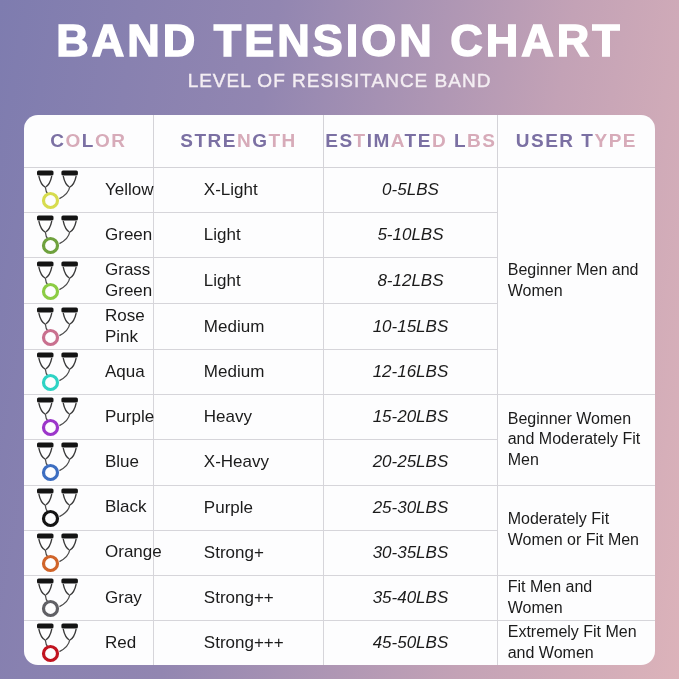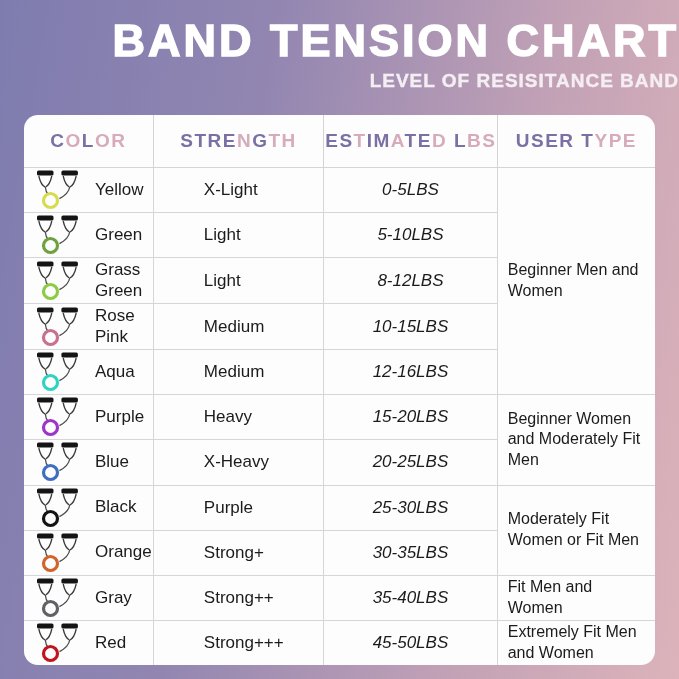--- a/index.html
+++ b/index.html
@@ -1,40 +1,40 @@
 <!DOCTYPE html>
 <html><head>
 <meta charset="utf-8">
 <style>
   html,body{margin:0;padding:0;width:679px;height:679px;overflow:hidden;
     font-family:"Liberation Sans", sans-serif;}
   .stage{position:relative;width:679px;height:679px;
     background:linear-gradient(100deg,#7e7caf 0%,#9286b1 35%,#c3a2b6 72%,#dcb3ba 100%);}
   .masthead{position:absolute;top:0;left:0;width:679px;height:115px;
-    display:flex;flex-direction:column;align-items:flex-end;justify-content:flex-start;}
+    display:flex;flex-direction:column;align-items:center;justify-content:flex-start;}
   .title{margin-top:16px;font-size:45px;font-weight:bold;color:#ffffff;
     letter-spacing:3px;-webkit-text-stroke:1.5px #ffffff;line-height:1.1;white-space:nowrap;}
-  .subtitle{margin-top:4px;font-size:19px;font-weight:bold;color:#f4eef3;
+  .subtitle{margin-top:4px;font-size:19px;font-weight:normal;color:#f4eef3;
     letter-spacing:1px;-webkit-text-stroke:0.4px #f4eef3;}
   .card{position:absolute;left:24px;top:115px;width:631px;height:550px;
     background:#fdfdfe;border-radius:14px;overflow:hidden;}
   table{width:100%;height:100%;border-collapse:collapse;table-layout:fixed;}
   thead th{height:50px;font-size:19px;font-weight:bold;letter-spacing:1.5px;
     text-align:center;vertical-align:middle;border-bottom:1px solid #d4d3d8;}
   thead th:not(:last-child){border-right:1px solid #d4d3d8;}
   .hl-p{color:#7b70a3;}
   .hl-k{color:#d7abb9;}
   tbody td{border-bottom:1px solid #d6d5da;color:#1b1b1b;font-size:17px;
     vertical-align:middle;}
   tbody td.vline{border-right:1px solid #d6d5da;}
   tbody tr.last-row td{border-bottom:none;}
   td.usertype-cell{border-bottom:1px solid #d6d5da;font-size:16px;
     padding:0 4px 0 10px;line-height:1.3;}
   td.usertype-cell.last-group{border-bottom:none;}
-  .color-wrap{display:flex;align-items:center;gap:15px;padding-left:11px;}
+  .color-wrap{display:flex;align-items:center;gap:25px;padding-left:11px;}
   .color-name{display:inline-block;max-width:66px;line-height:1.2;}
   td.strength-cell{padding-left:50px;text-align:left;}
   td.lbs-cell{text-align:center;font-style:italic;}
   .band-icon{flex:0 0 auto;display:block;}
 </style>
 </head>
 <body>
 
 <div class="stage">
   <div class="masthead">

